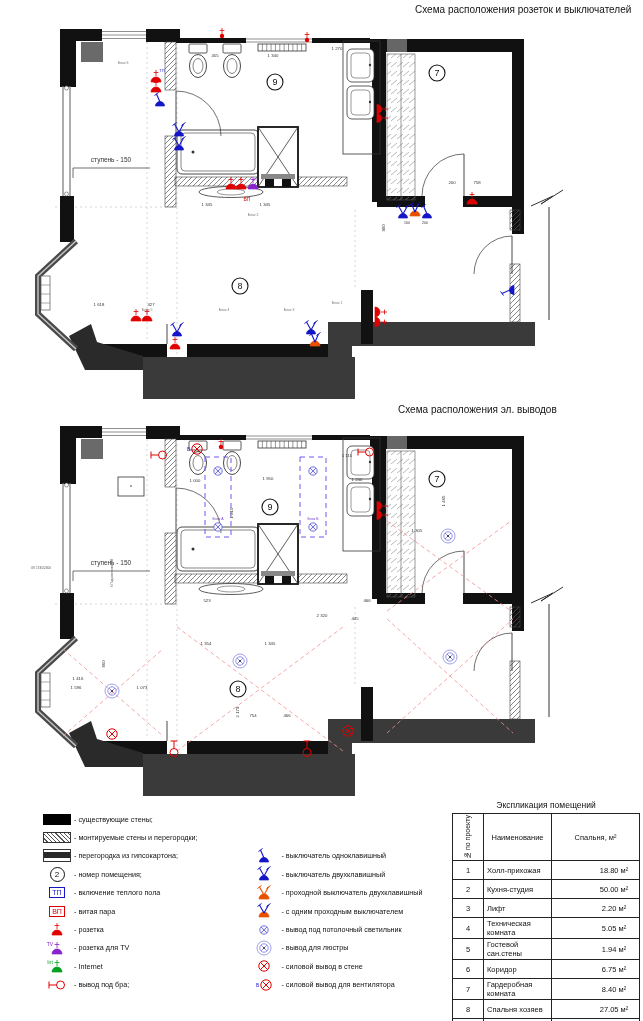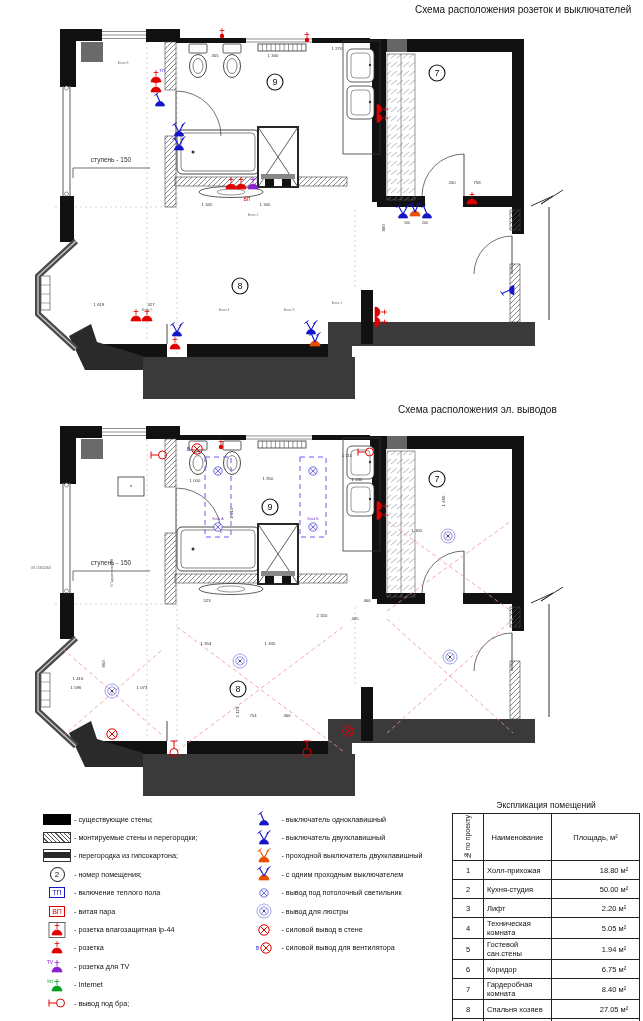--- a/index.html
+++ b/index.html
@@ -5,21 +5,21 @@
   html,body{margin:0;padding:0;background:#fff;}
   body{width:643px;height:1021px;position:relative;font-family:"Liberation Sans",sans-serif;color:#222;overflow:hidden;}
   .plan-title{position:absolute;font-size:10px;color:#111;white-space:nowrap;}
   #title1{left:415px;top:4px;}
   #title2{left:398px;top:404px;}
   svg.plan{position:absolute;left:25px;}
   #plan1{top:24px;}
   #plan2{top:421px;}
   
   #legend{position:absolute;left:40px;top:810px;width:405px;display:flex;}
-  .lcol{display:flex;flex-direction:column;}
+  .lcol{display:flex;flex-direction:column;justify-content:flex-end;}
   #lcol-left{width:210px;}
   #lcol-right{width:200px;}
   .lrow{display:flex;align-items:center;height:18.4px;}
   .lrow .ic{width:34px;display:flex;justify-content:center;align-items:center;flex:none;}
   .lrow .lb{font-size:7.2px;color:#111;white-space:nowrap;}
   .sw-exist{width:26px;height:9px;background:#000;border:1px solid #000;}
   .sw-mount{width:26px;height:9px;border:1px solid #333;background:repeating-linear-gradient(45deg,#fff 0px,#fff 2px,#555 2px,#555 3px);}
   .sw-dry{width:26px;height:11px;border:1px solid #333;background:linear-gradient(#fff 0 2px,#2a2a2a 2px 8px,#fff 8px 11px);}
   .roomnum-ic{width:13px;height:13px;border:1px solid #111;border-radius:50%;font-size:8px;display:flex;align-items:center;justify-content:center;color:#111;}
   .tp-ic{border:1px solid #1414c8;color:#1414c8;font-size:7px;padding:0 2px;line-height:9px;}
@@ -570,33 +570,20 @@
       </div>
       <div class="lrow">
         <span class="ic">
           <span class="vp-ic">ВП</span>
         </span>
         <span class="lb">- витая пара</span>
       </div>
       <div class="lrow">
         <span class="ic">
           <svg width="30" height="18" viewBox="0 0 30 18">
-            <rect x="7" y="1.5" width="16" height="15" fill="none" stroke="#444" stroke-width="0.8"></rect>
-            <g>
-              <path d="M10,14 a5,5 0 0,1 10,0 z" fill="#e10000" stroke="#e10000" stroke-width="0.7"></path>
-              <path d="M15,2 L15,8" stroke="#e10000" stroke-width="0.8" fill="none"></path>
-              <path d="M12.6,4.5 L17.4,4.5" stroke="#e10000" stroke-width="0.8"></path>
-            </g>
-          </svg>
-        </span>
-        <span class="lb">- розетка влагозащитная ip-44</span>
-      </div>
-      <div class="lrow">
-        <span class="ic">
-          <svg width="30" height="18" viewBox="0 0 30 18">
             <g>
               <path d="M10,14 a5,5 0 0,1 10,0 z" fill="#e10000" stroke="#e10000" stroke-width="0.7"></path>
               <path d="M15,2 L15,8" stroke="#e10000" stroke-width="0.8" fill="none"></path>
               <path d="M12.6,4.5 L17.4,4.5" stroke="#e10000" stroke-width="0.8"></path>
             </g>
           </svg>
         </span>
         <span class="lb">- розетка</span>
       </div>
       <div class="lrow">
@@ -739,21 +726,21 @@
 
 <div id="expl">
   <div class="ttl">Экспликация помещений</div>
   <table>
       <tbody id="expl-body">
         <tr>
           <th class="hrot">
             <div>№ по проекту</div>
           </th>
           <th>Наименование</th>
-          <th>Площадь, м²</th>
+          <th>Спальня, м²</th>
         </tr>
         <tr>
           <td class="num">1</td>
           <td class="nm">Холл-прихожая</td>
           <td class="ar">18.80 м²</td>
         </tr>
         <tr>
           <td class="num">2</td>
           <td class="nm">Кухня-студия</td>
           <td class="ar">50.00 м²</td>

